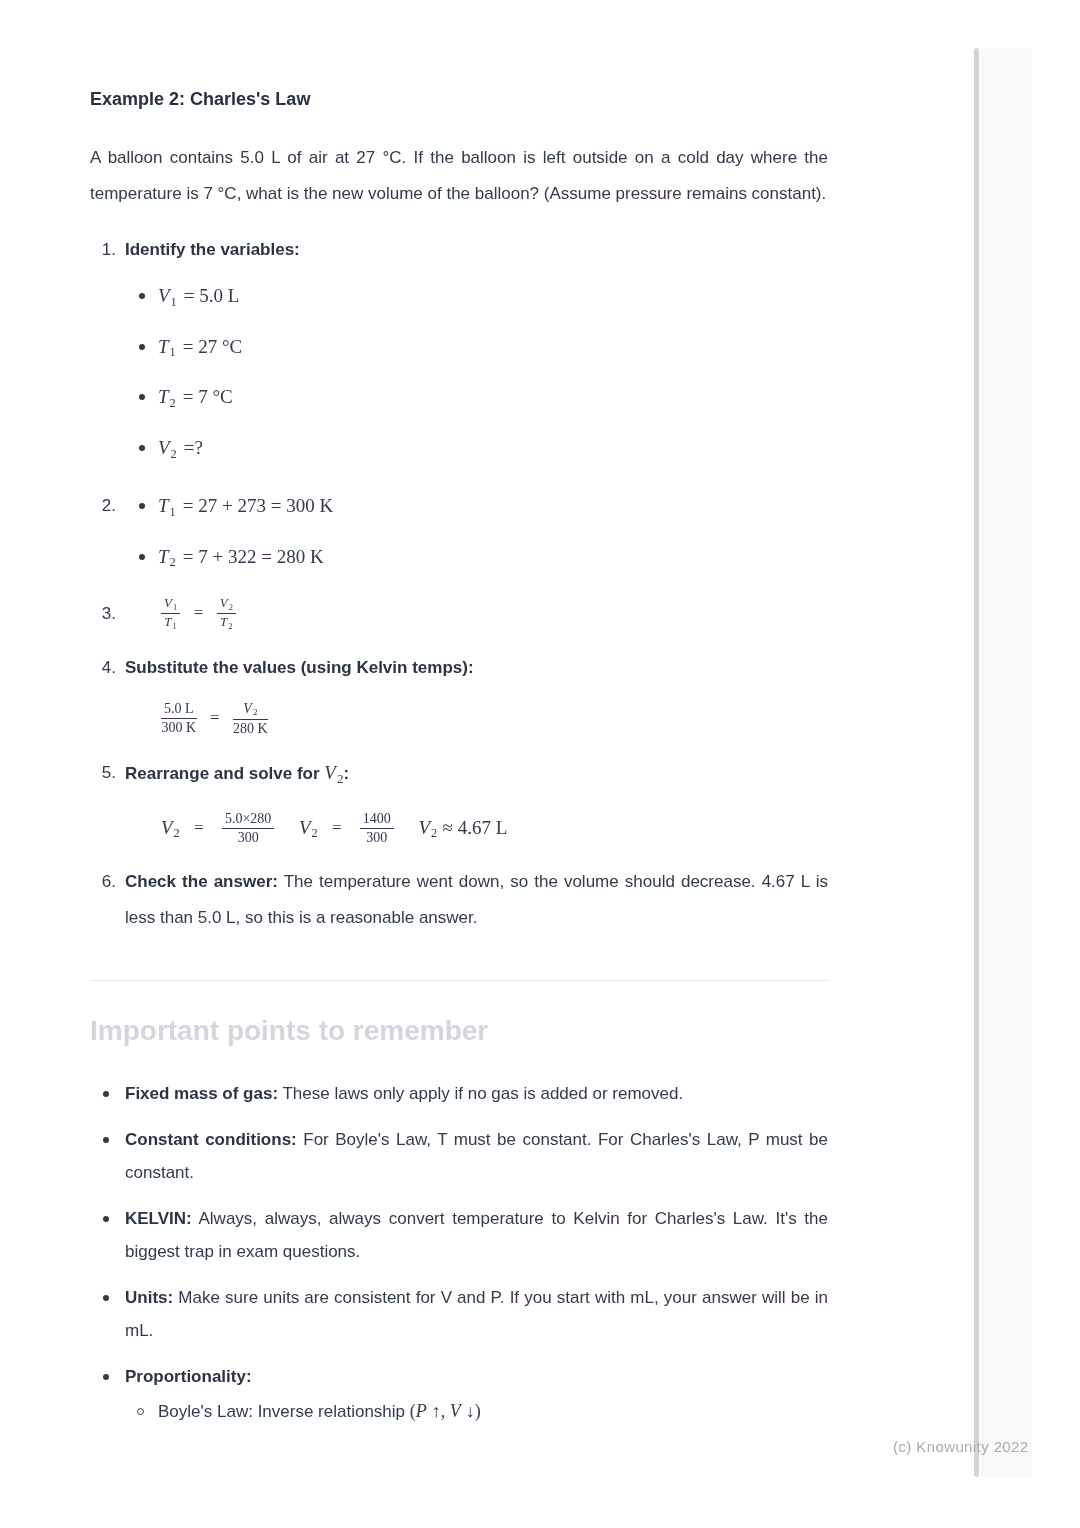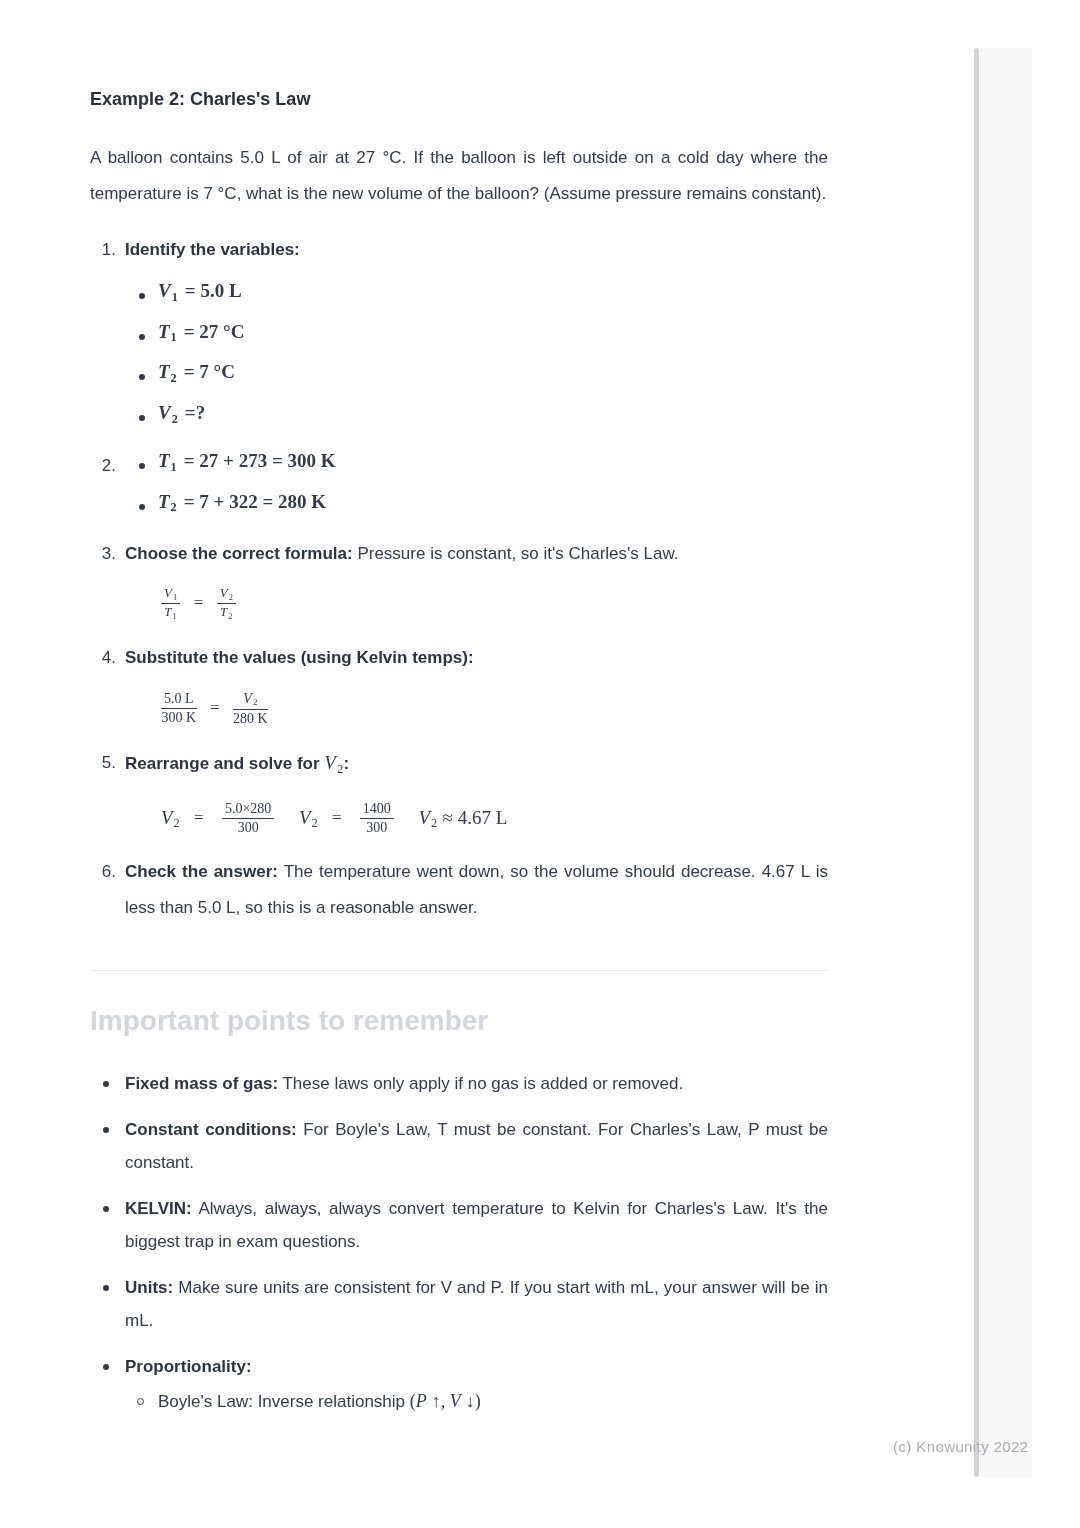--- a/index.html
+++ b/index.html
@@ -18,21 +18,21 @@
 
   
   .step { position:relative; padding-left:35px; margin-bottom:16px; }
   .step-num { position:absolute; left:0; top:0; width:26px; text-align:right; font-size:17px; line-height:36px; }
   .step-line { font-size:17px; line-height:36px; }
   .step-line.justify { text-align:justify; }
   .step-line b { font-weight:700; color:#2b3443; }
 
   
   ul.math-list { list-style:none; margin:10px 0 6px 0; }
-  ul.math-list li { position:relative; padding-left:33px; margin-bottom:9px; line-height:26px;font-weight:bold; }
+  ul.math-list li { position:relative; padding-left:33px; margin-bottom:9px; line-height:36px; }
   ul.math-list li::before {
     content:""; position:absolute; left:14px; top:15px;
     width:6px; height:6px; border-radius:50%; background:#313b4b;
   }
 
   
   .mv { font-family:"Liberation Serif", serif; font-style:italic; }
   .mv-sub { font-family:"Liberation Serif", serif; font-style:normal; font-size:0.65em; vertical-align:-0.3em; margin-left:1px; }
   .mr { font-family:"Liberation Serif", serif; font-style:normal; }
   .math-expr { font-size:19px; }
@@ -100,21 +100,20 @@
     <div class="step">
       <span class="step-num">2.</span>
       <ul class="math-list">
         <li class="math-expr"><span class="mv">T</span><span class="mv-sub">1</span><span class="mr rhs">= 27 + 273 = 300 K</span></li>
         <li class="math-expr"><span class="mv">T</span><span class="mv-sub">2</span><span class="mr rhs">= 7 + 322 = 280 K</span></li>
       </ul>
     </div>
 
     <div class="step">
       <span class="step-num">3.</span>
-      <div class="step-line"><b>Choose the correct formula:</b> <span>Pressure is constant, so it's Charles's Law.</span></div>
       <div class="formula f13">
         <span class="frac">
           <span class="num"><span class="mv">V</span><span class="mv-sub">1</span></span>
           <span class="den"><span class="mv">T</span><span class="mv-sub">1</span></span>
         </span>
         <span class="eq mr">=</span>
         <span class="frac">
           <span class="num"><span class="mv">V</span><span class="mv-sub">2</span></span>
           <span class="den"><span class="mv">T</span><span class="mv-sub">2</span></span>
         </span>

